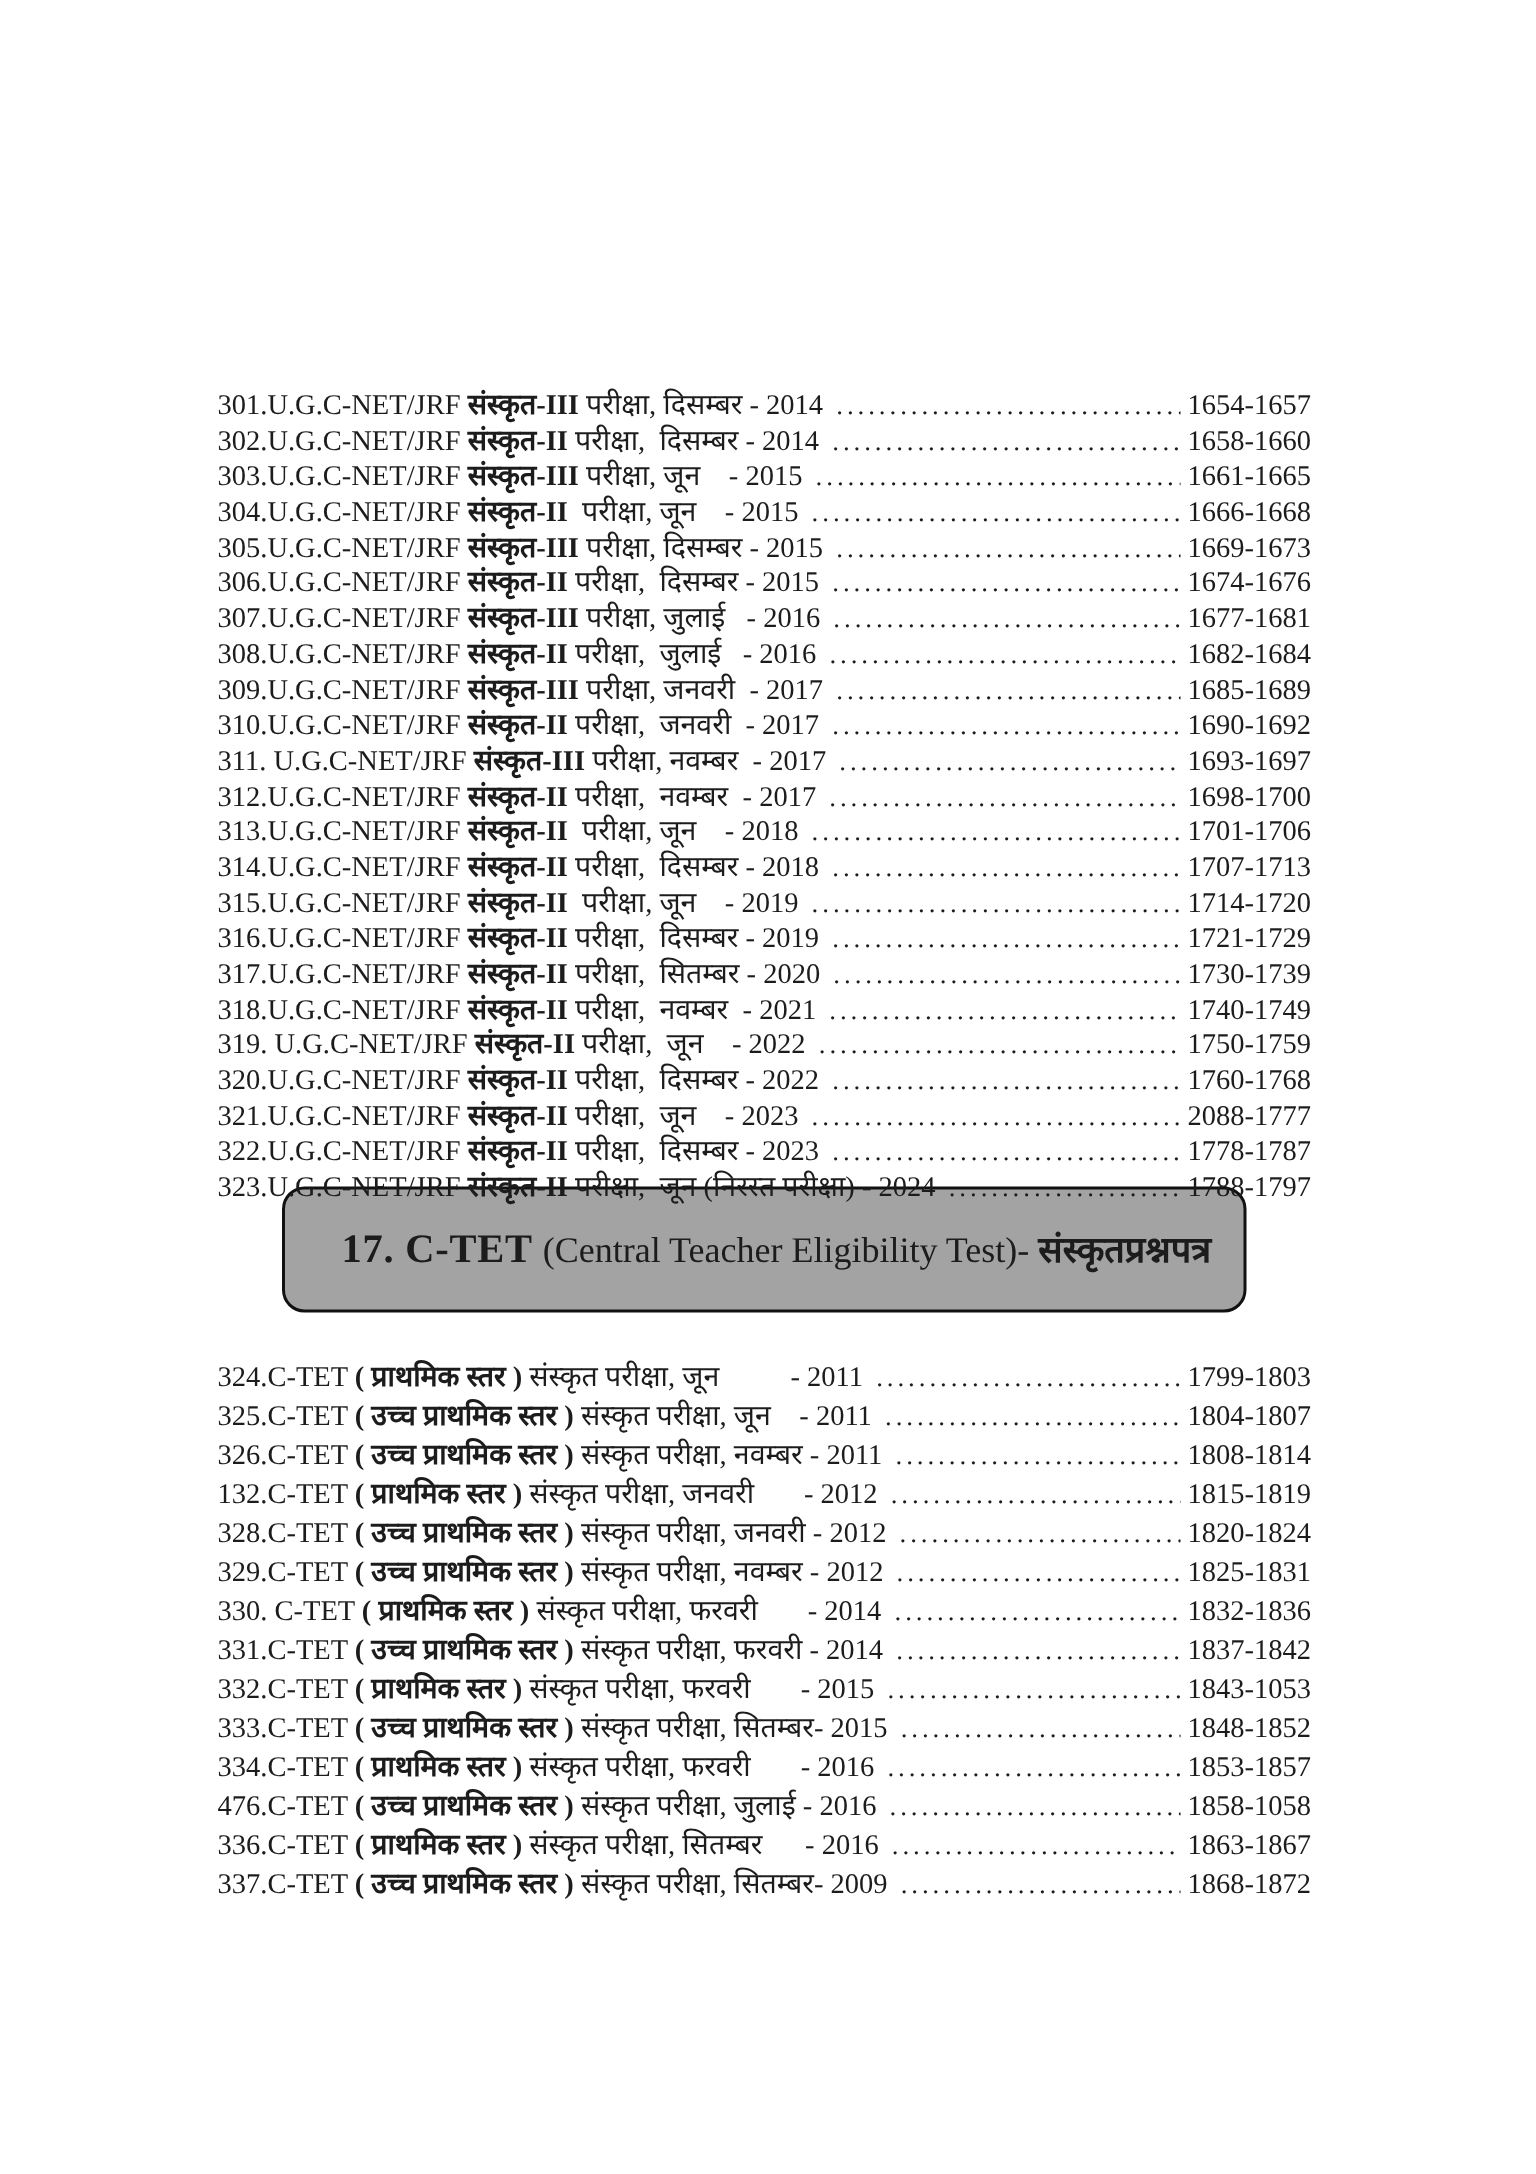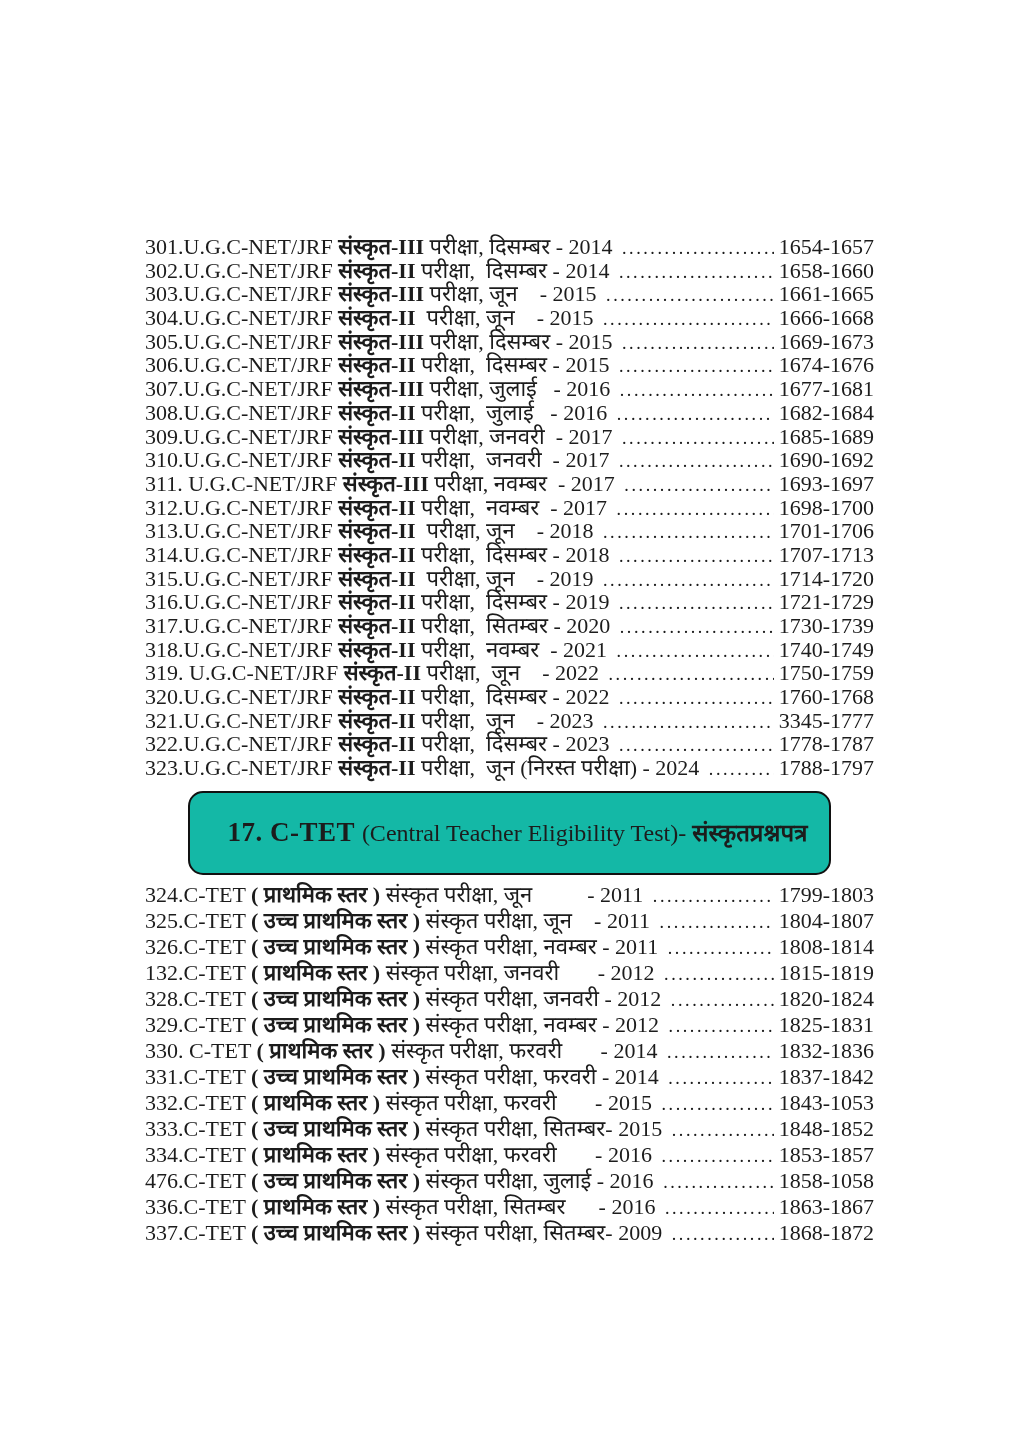--- a/index.html
+++ b/index.html
@@ -8,44 +8,44 @@
     background: #ffffff;
     font-family: "Liberation Serif", "DejaVu Serif", serif;
     color: #1c1c1c;
     overflow: hidden;
   }
   .page { padding: 236px 150px 0 145px; }
   .toc { display: block; }
   .row {
     display: flex;
     align-items: baseline;
-    font-size: 22px;
+    font-size: 19px;
     line-height: 1;
   }
   .section-ugc .row { height: 23.7px; }
   .section-ctet .row { height: 26px; }
   .t { white-space: pre; }
   .t.b { font-weight: 700; }
   .leader {
     flex: 1 1 auto;
     overflow: hidden;
     white-space: pre;
     margin: 0 5px 0 4px;
     min-width: 10px;
   }
   .leader::after {
     content: "....................................................................................................................................................";
     letter-spacing: 2.6px;
     font-size: 18px;
   }
-  .pages { white-space: pre; }
+  .pages { white-space: pre; margin-top: 25px; }
   .header-box {
     width: fit-content;
     margin: 10px auto 9px auto;
-    background: #14b8a6;
+    background: #a3a3a3;
     border: 2.5px solid #111111;
     border-radius: 15px;
     padding: 4px 22px 7px 22px;
     white-space: pre;
   }
   .hb1 { font-size: 27px; font-weight: 700; letter-spacing: 0.5px; }
   .hb2 { font-size: 24px; }
   .hb3 { font-size: 24px; font-weight: 700; }
 </style>
 </head>
@@ -213,21 +213,21 @@
         <span class="t"> परीक्षा,  दिसम्बर - 2022 </span>
         <span class="leader"></span>
         <span class="pages">1760-1768</span>
       </div>
 
       <div class="row">
         <span class="t">321.U.G.C-NET/JRF </span>
         <span class="t b">संस्कृत-II</span>
         <span class="t"> परीक्षा,  जून    - 2023 </span>
         <span class="leader"></span>
-        <span class="pages">3345-1777</span>
+        <span class="pages">2088-1777</span>
       </div>
 
       <div class="row">
         <span class="t">322.U.G.C-NET/JRF </span>
         <span class="t b">संस्कृत-II</span>
         <span class="t"> परीक्षा,  दिसम्बर - 2023 </span>
         <span class="leader"></span>
         <span class="pages">1778-1787</span>
       </div>
 

